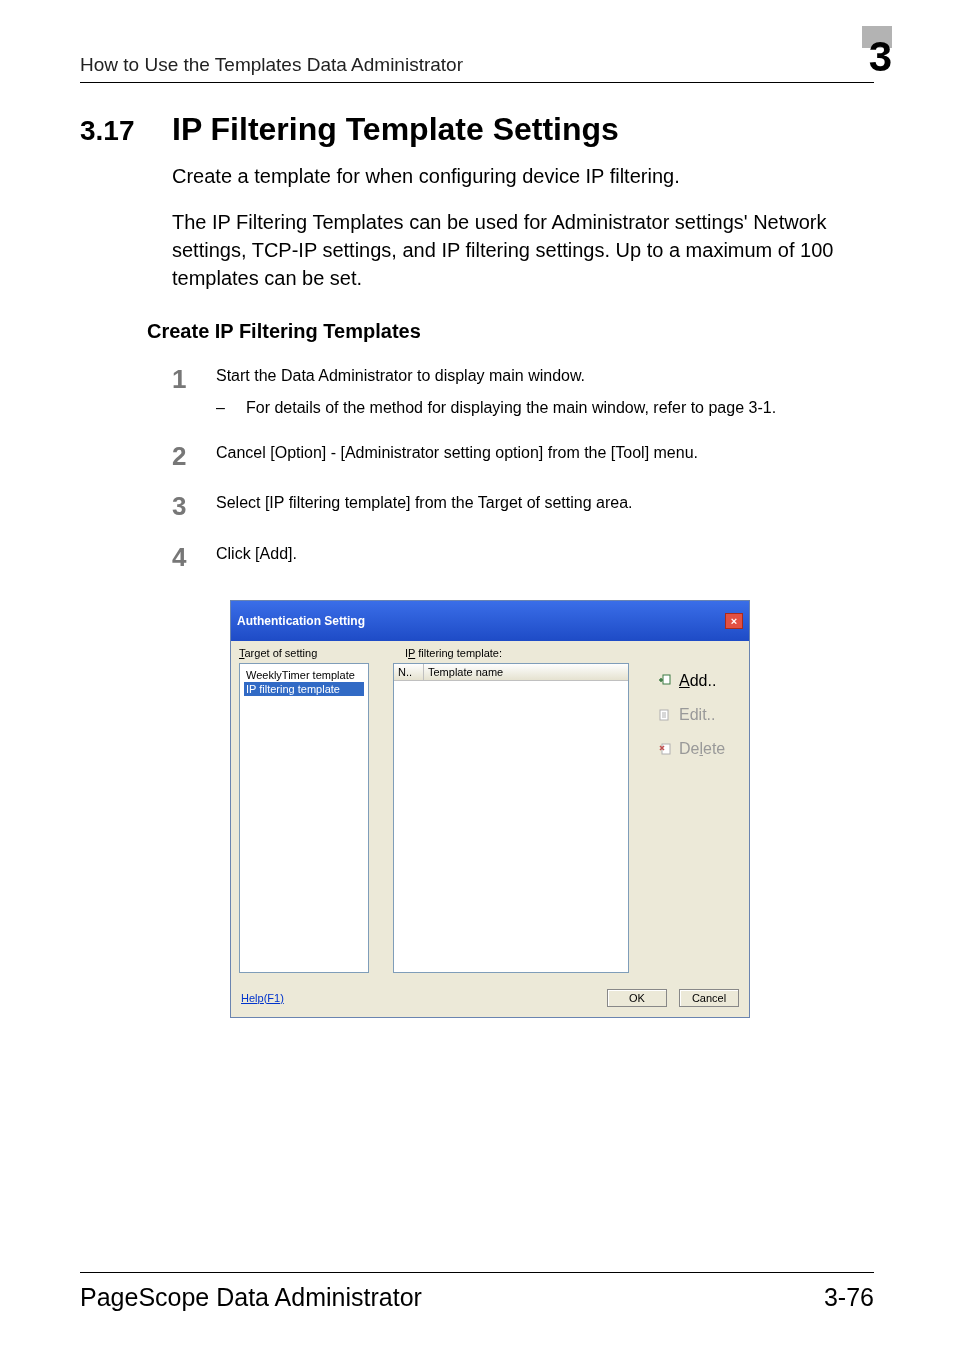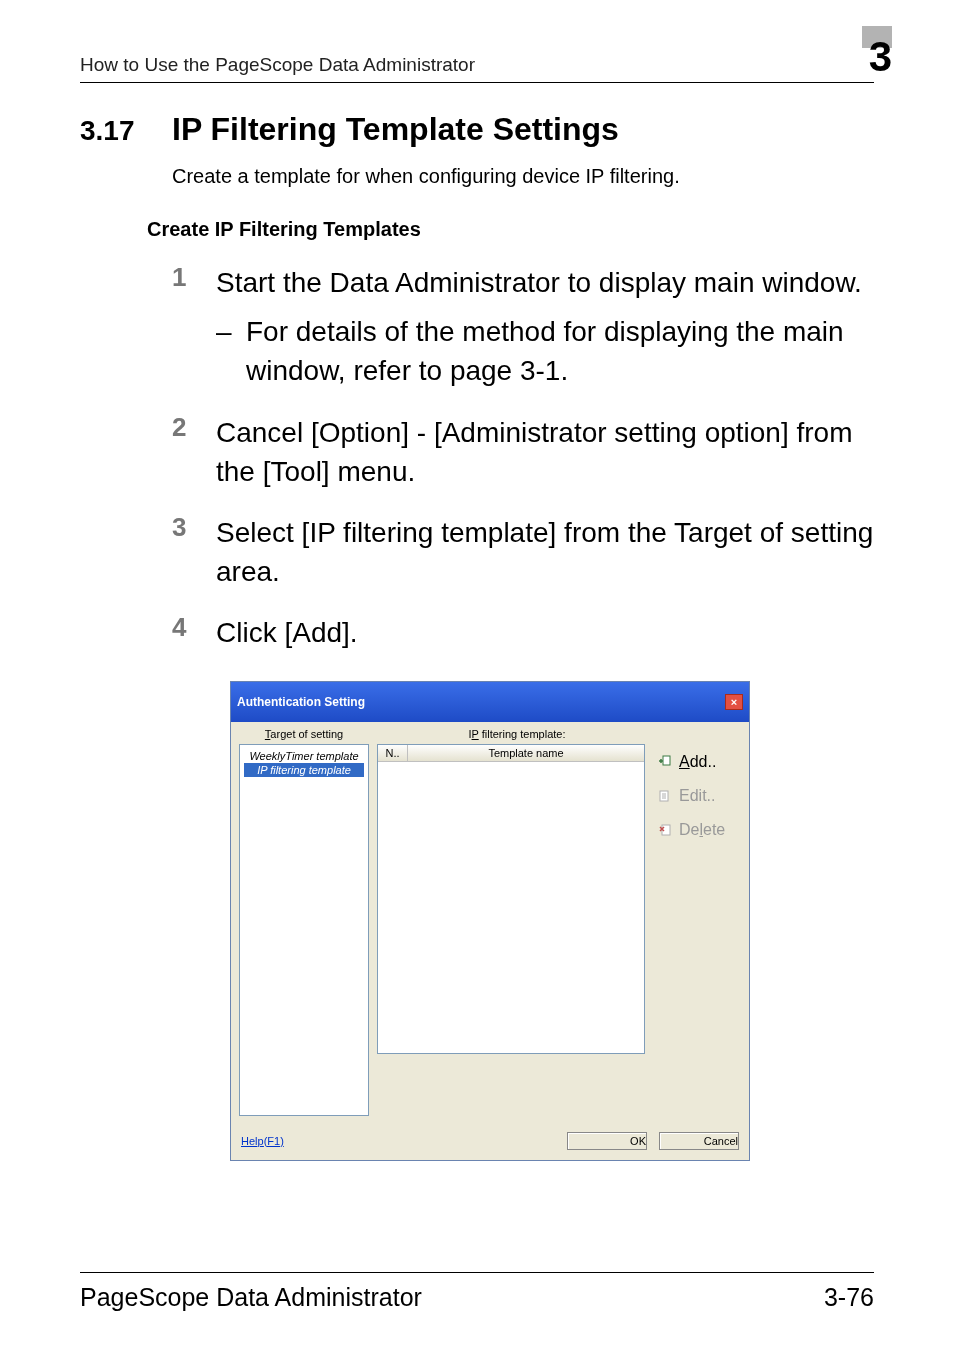--- a/index.html
+++ b/index.html
@@ -87,21 +87,21 @@
     .num-list { margin-left: 92px; }
     .num-item { display: flex; margin-bottom: 22px; }
     .num-bullet {
       color: #777;
       font-size: 26px;
       font-weight: 900;
       width: 44px;
       line-height: 1.1;
     }
     .num-text {
-      font-size: 28px;
+      font-size: 16px;
       line-height: 1.4;
       flex: 1;
     }
     .sub-bullet {
       display: flex;
       margin-top: 10px;
     }
     .sub-bullet .dash {
       width: 30px;
       flex-shrink: 0;
@@ -133,32 +133,30 @@
       border: 1px solid #aa2a1a;
       color: #fff;
       font-weight: bold;
       text-align: center;
       line-height: 14px;
       font-size: 11px;
     }
     .dlg-body {
       display: flex;
       padding: 6px 8px 10px 8px;
-      gap: 8px;
-      text-align: center;
+      gap: 24px;
     }
     .left-pane { width: 130px; }
     .left-pane .lbl { margin-bottom: 4px; }
     .tree {
       background: #fff;
       border: 1px solid #7f9db9;
-      height: 372px;
+      height: 310px;
       padding: 4px 4px;
       font-size: 11px;
-      font-style: italic;
     }
     .tree .node { padding: 1px 2px; white-space: nowrap; }
     .tree .selected { background: #316ac5; color: #fff; }
     .mid-pane { flex: 1; }
     .mid-pane .lbl { margin-bottom: 4px; margin-left: 12px; }
     .listview {
       background: #fff;
       border: 1px solid #7f9db9;
       height: 310px;
     }
@@ -199,22 +197,22 @@
       justify-content: space-between;
       align-items: center;
       padding: 6px 10px 10px 10px;
     }
     .help-link { color: #0033cc; text-decoration: underline; font-size: 11px; }
     .btn-row { display: flex; gap: 12px; }
     .win-btn {
       background: #ece9d8;
       border: 1px solid #888;
       padding: 2px 0;
-      width: 80px;
-      text-align: right;
+      width: 60px;
+      text-align: center;
       font-size: 11px;
       box-shadow: 1px 1px 0 #fff inset;
     }
     .footer {
       margin-top: auto;
       border-top: 1.5px solid #000;
       padding-top: 10px;
       display: flex;
       justify-content: space-between;
       font-size: 25px;
@@ -225,29 +223,30 @@
 <body>
 
 <div class="page">
 
   <div class="chapter-badge">
     <div class="tab"></div>
     <div class="num">3</div>
   </div>
 
   <div class="header-row">
-    <span class="header-text">How to Use the PageScope Data Administrator</span>
+    <span class="header-text">How to Use the Templates Data Administrator</span>
   </div>
 
   <div class="section-heading">
     <span class="section-number">3.17</span>
     <span class="section-title">IP Filtering Template Settings</span>
   </div>
 
   <div class="body-indent">Create a template for when configuring device IP filtering.</div>
+  <div class="body-indent">The IP Filtering Templates can be used for Administrator settings' Network settings, TCP-IP settings, and IP filtering settings. Up to a maximum of 100 templates can be set.</div>
 
   <div class="sub-heading">Create IP Filtering Templates</div>
 
   <div class="num-list">
 
     <div class="num-item">
       <div class="num-bullet">1</div>
       <div class="num-text">
         <span>Start the Data Administrator to display main window.</span>
         <div class="sub-bullet">

